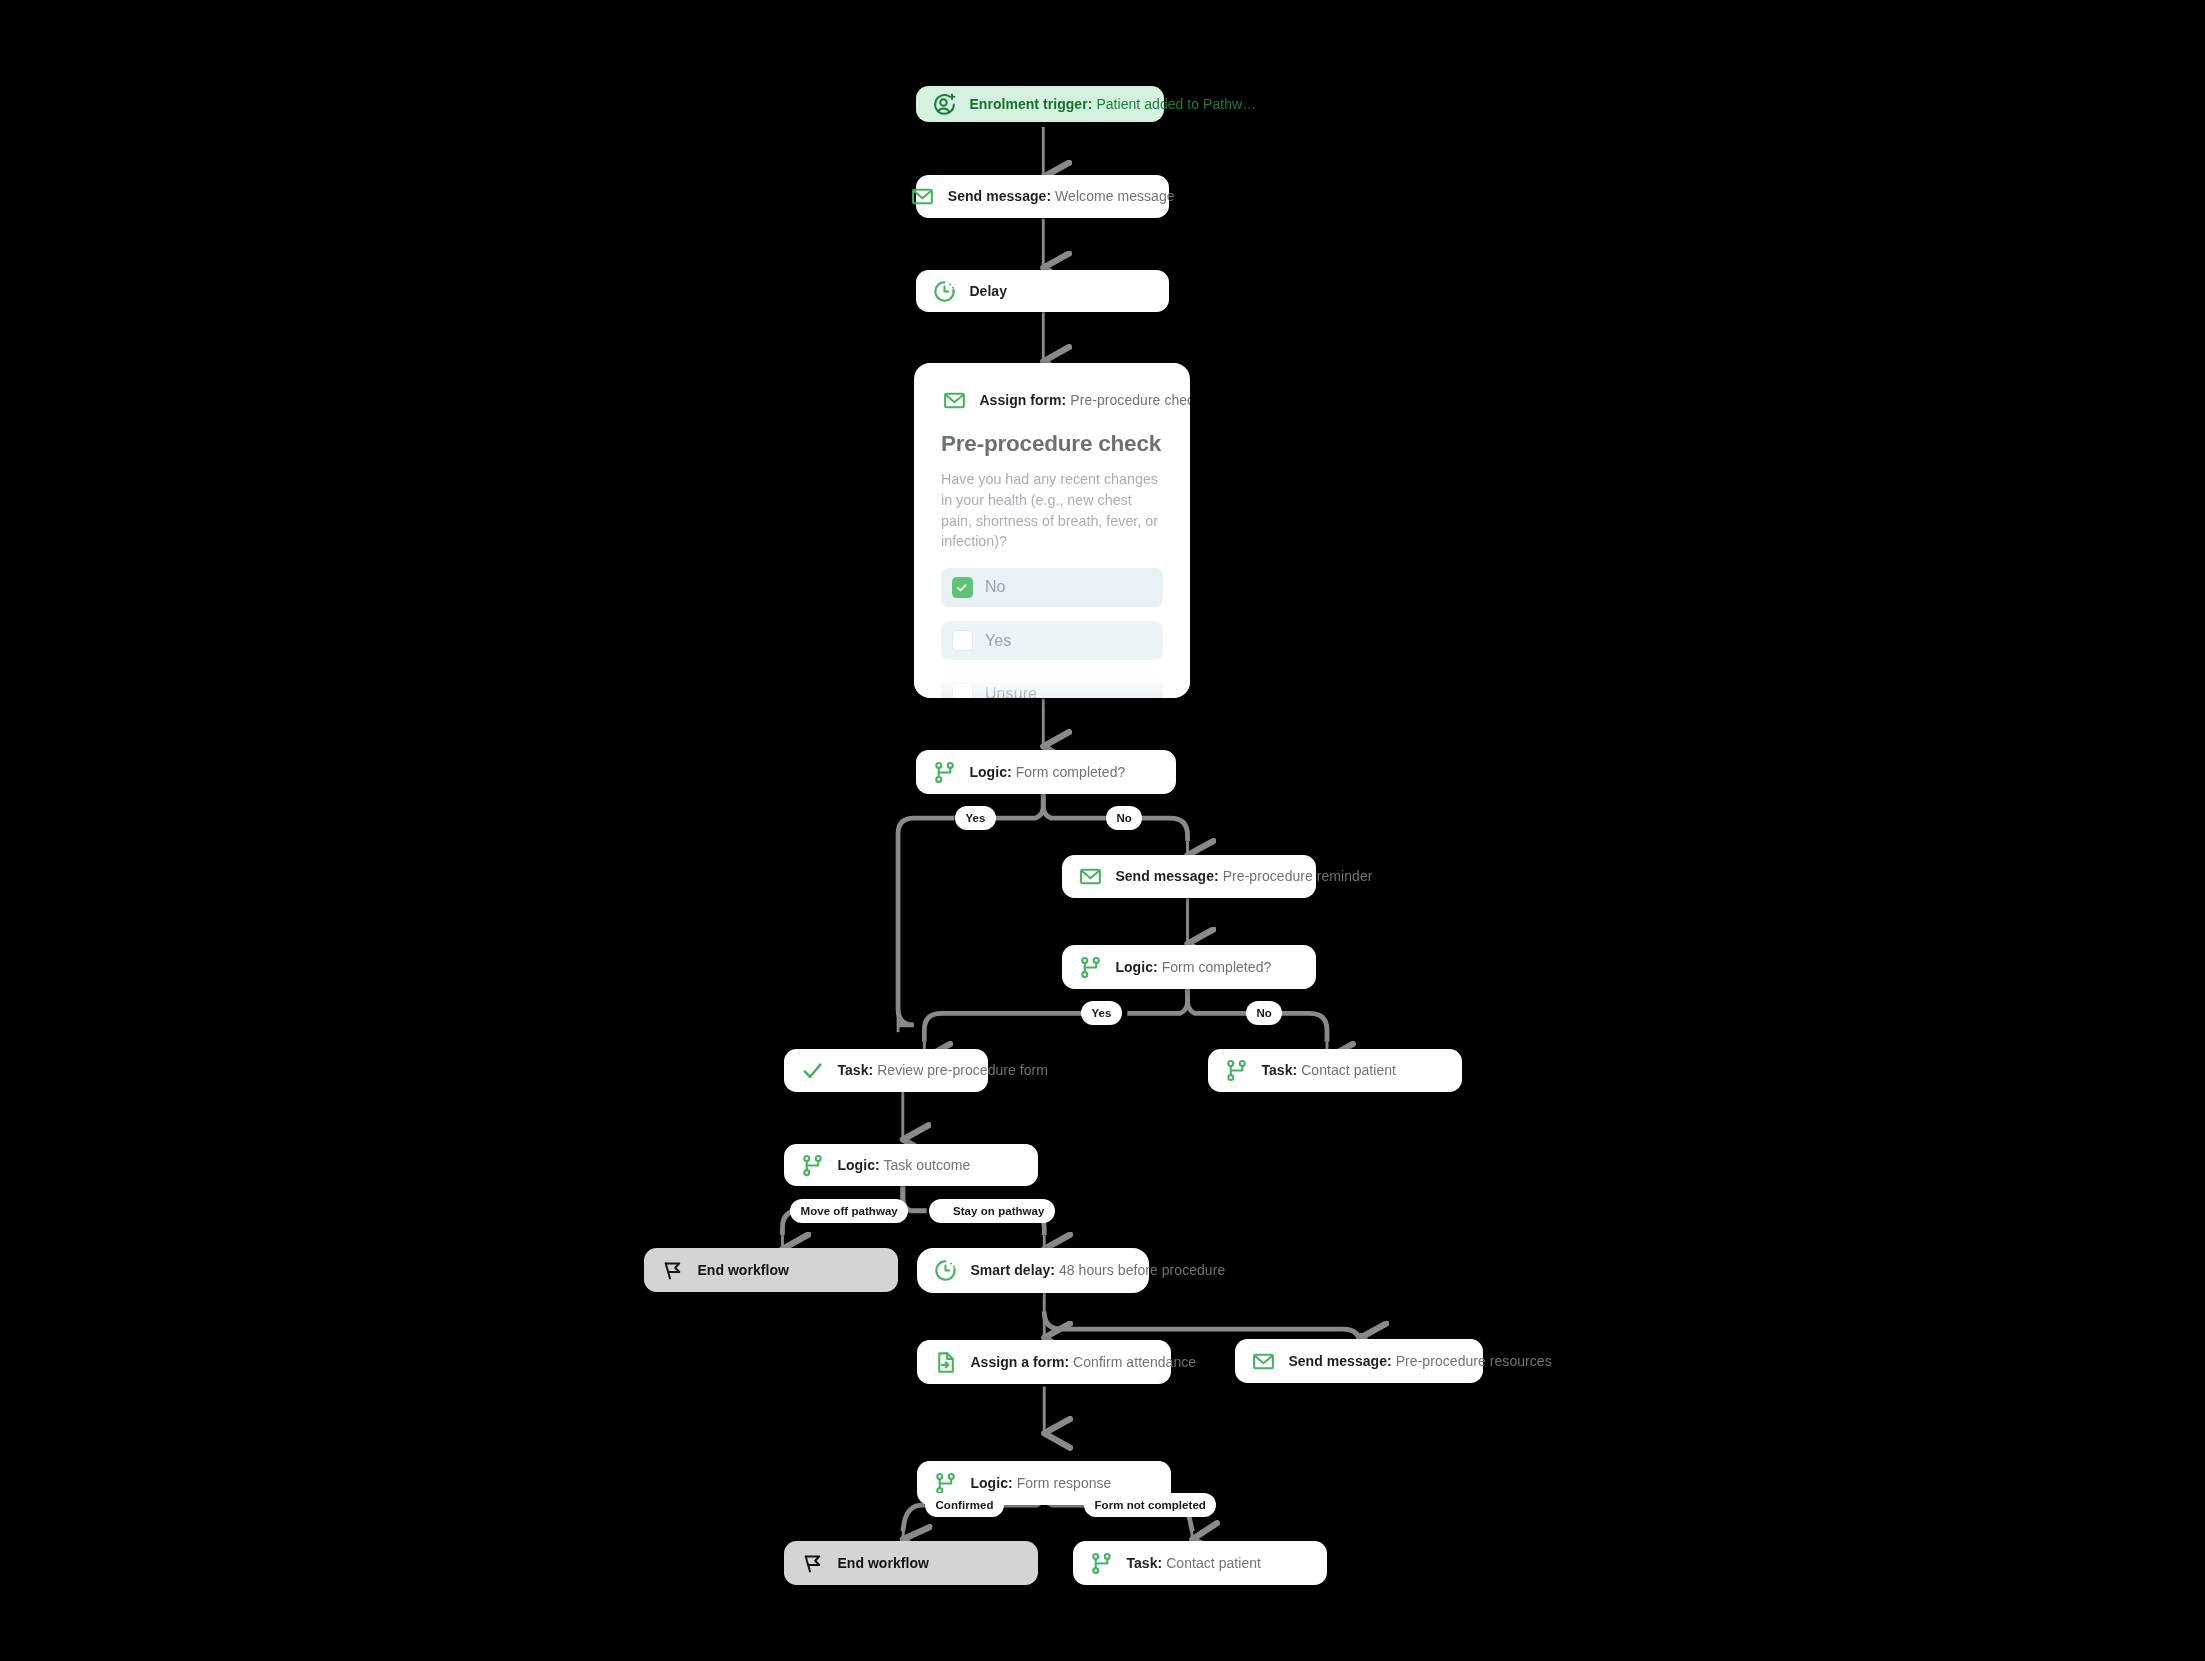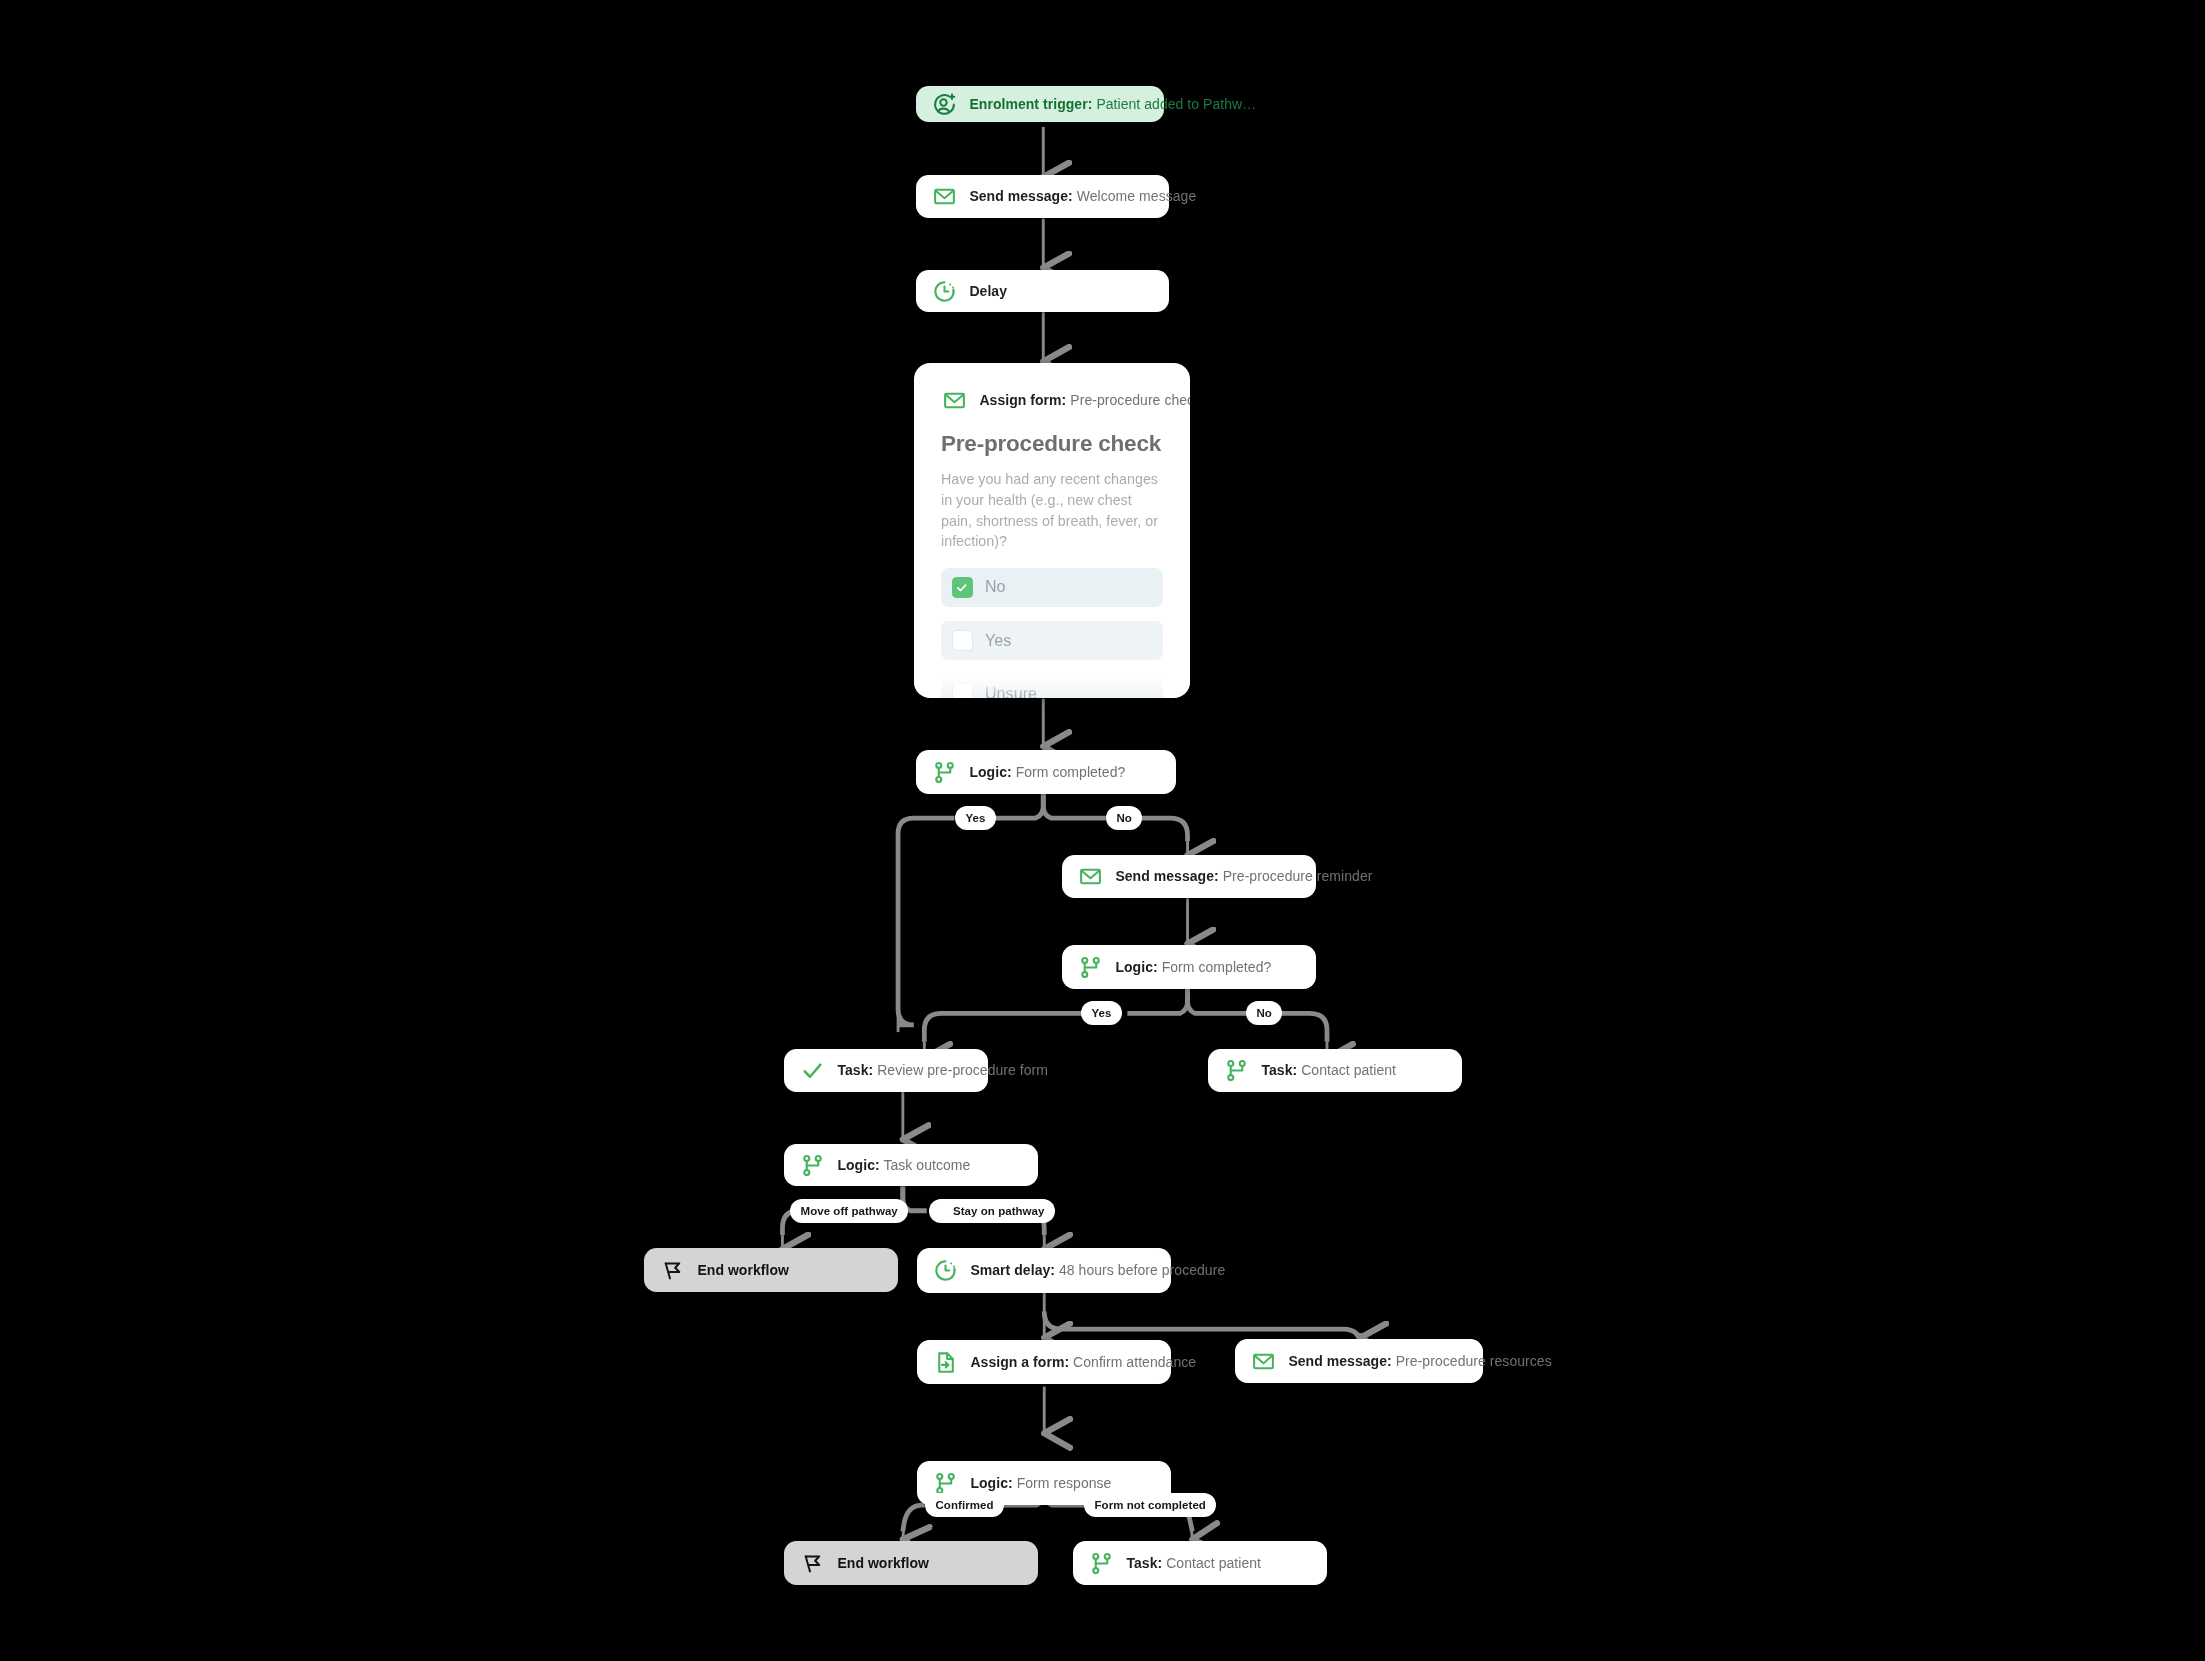--- a/index.html
+++ b/index.html
@@ -225,21 +225,21 @@
         <path d="M5.6 18.6a6.6 6.6 0 0 1 10.8 0"></path>
         <path d="M19.2 2.4v4.4M17 4.6h4.4"></path>
       </svg>
     </span>
     <span class="label">
       <b>Enrolment trigger:</b>
       <span>Patient added to Pathw…</span>
     </span>
   </div>
 
-  <div class="node" style="left:916px;top:175px;width:253px;height:43px;">
+  <div class="node" style="left:916px;top:175px;width:253px;height:43px;justify-content:center;">
     <span class="ico">
       <svg viewBox="0 0 24 24" fill="none" stroke="#45b35e" stroke-width="2" stroke-linecap="round" stroke-linejoin="round">
         <rect x="3" y="5.5" width="18" height="13" rx="1.2"></rect>
         <path d="M3.6 6.4 L12 13.6 L20.4 6.4"></path>
       </svg>
     </span>
     <span class="label">
       <b>Send message:</b>
       <span>Welcome message</span>
     </span>
@@ -415,21 +415,21 @@
       <svg viewBox="0 0 24 24" fill="none" stroke="#111315" stroke-width="1.9" stroke-linecap="round" stroke-linejoin="round">
         <path d="M5.5 5.2 H18.5 L14.6 9.4 L18.5 13.4 H8.2"></path>
         <path d="M5.5 5.2 L9.6 19.6"></path>
       </svg>
     </span>
     <span class="label">
       <b>End workflow</b>
     </span>
   </div>
 
-  <div class="node" style="left:917px;top:1248px;width:254px;height:45px;">
+  <div class="node" style="left:917px;top:1248px;width:232px;height:45px;border-radius:16px;">
     <span class="ico">
       <svg viewBox="0 0 24 24" fill="none" stroke="#45b35e" stroke-width="2" stroke-linecap="round" stroke-linejoin="round">
         <path d="M12 3.2a8.8 8.8 0 1 0 8.6 7"></path>
         <path d="M12 7.3V12h3.6"></path>
         <circle cx="17.4" cy="5.2" r="0.95" fill="#45b35e" stroke="none"></circle>
         <circle cx="20.1" cy="8.1" r="0.95" fill="#45b35e" stroke="none"></circle>
         <circle cx="20.4" cy="12.0" r="0.95" fill="#45b35e" stroke="none"></circle>
       </svg>
     </span>
     <span class="label">

